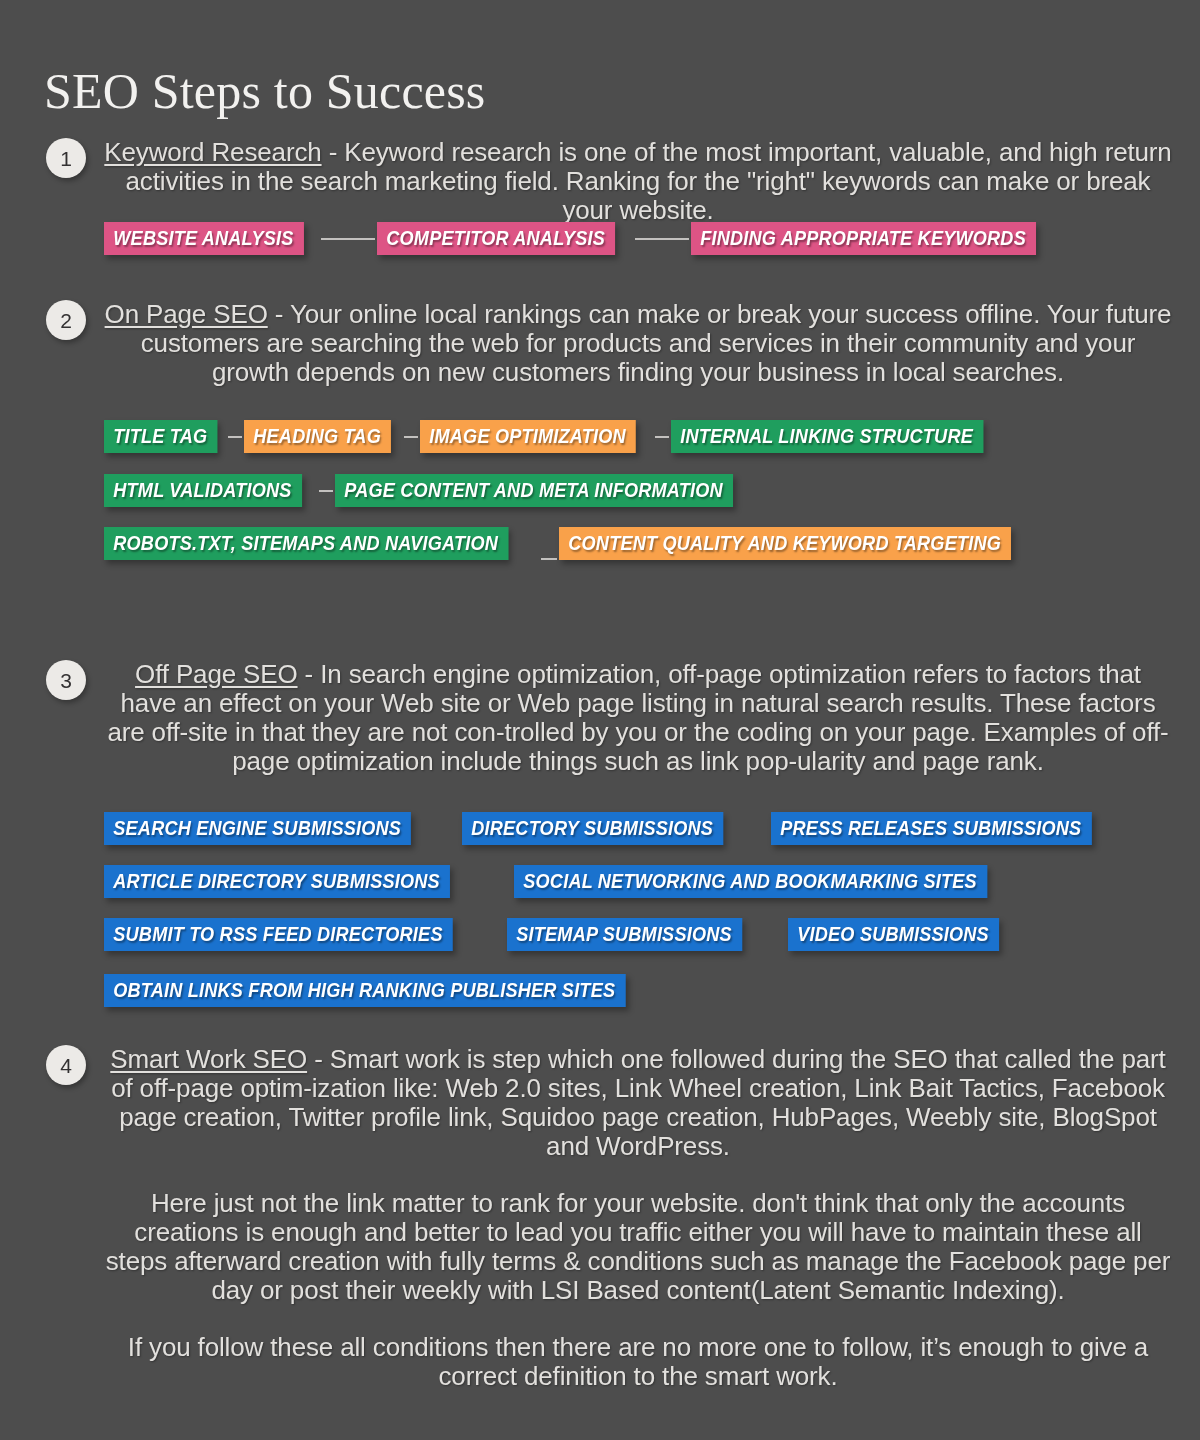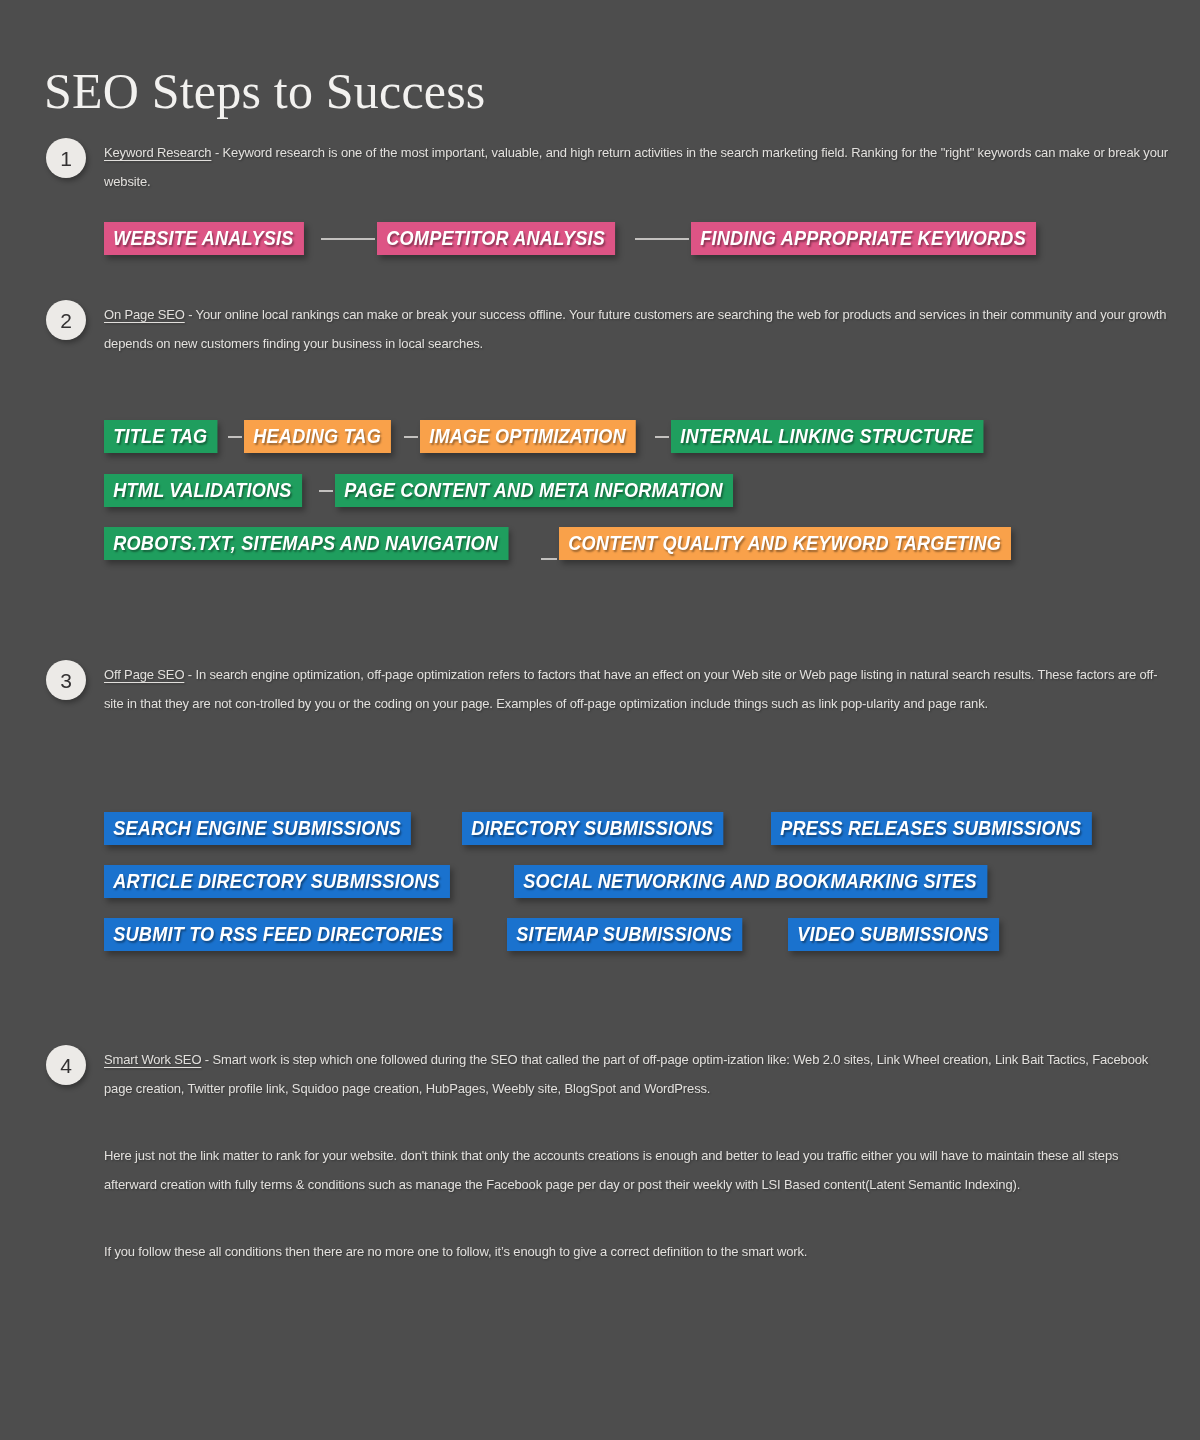--- a/index.html
+++ b/index.html
@@ -63,29 +63,30 @@
     box-sizing: border-box;
     line-height: 1;
   }
   .body-col {
     position: absolute;
     left: 104px;
     width: 1068px;
   }
   .para {
     font-family: "Liberation Sans", sans-serif;
-    font-size: 13px;
+    font-size: 26px;
     line-height: 29px;
     color: #e2e0dd;
     margin: 0;
     text-shadow: 1px 1px 2px rgba(0,0,0,0.35);
     letter-spacing: -0.15px;
+    text-align: center;
   }
   .para + .para {
-    margin-top: 38px;
+    margin-top: 28px;
   }
   .lead {
     text-decoration: underline;
     text-underline-offset: 3px;
   }
 
   
   .tag-row {
     position: absolute;
     left: 104px;
@@ -205,20 +206,23 @@
   </div>
 
   <div class="tag-row" style="top:918px;">
     <span class="tag tag-blue">SUBMIT TO RSS FEED DIRECTORIES</span>
     <span class="spacer gap-sm"></span>
     <span class="tag tag-blue">SITEMAP SUBMISSIONS</span>
     <span class="spacer gap-sm"></span>
     <span class="tag tag-blue">VIDEO SUBMISSIONS</span>
   </div>
 
+  <div class="tag-row" style="top:974px;">
+    <span class="tag tag-blue">OBTAIN LINKS FROM HIGH RANKING PUBLISHER SITES</span>
+  </div>
 
   <div class="step" style="top:1045px;">
     <div class="badge" style="top:0px;">4</div>
     <div class="body-col" style="top:0px;">
       <p class="para"><span class="lead">Smart Work SEO</span><span> - Smart work is step which one followed during the SEO that called the part of off-page optim-ization like: Web 2.0 sites, Link Wheel creation, Link Bait Tactics, Facebook page creation, Twitter profile link, Squidoo page creation, HubPages, Weebly site, BlogSpot and WordPress.</span></p>
       <p class="para">Here just not the link matter to rank for your website. don't think that only the accounts creations is enough and better to lead you traffic either you will have to maintain these all steps afterward creation with fully terms &amp; conditions such as manage the Facebook page per day or post their weekly with LSI Based content(Latent Semantic Indexing).</p>
       <p class="para">If you follow these all conditions then there are no more one to follow, it’s enough to give a correct definition to the smart work.</p>
     </div>
   </div>
 

